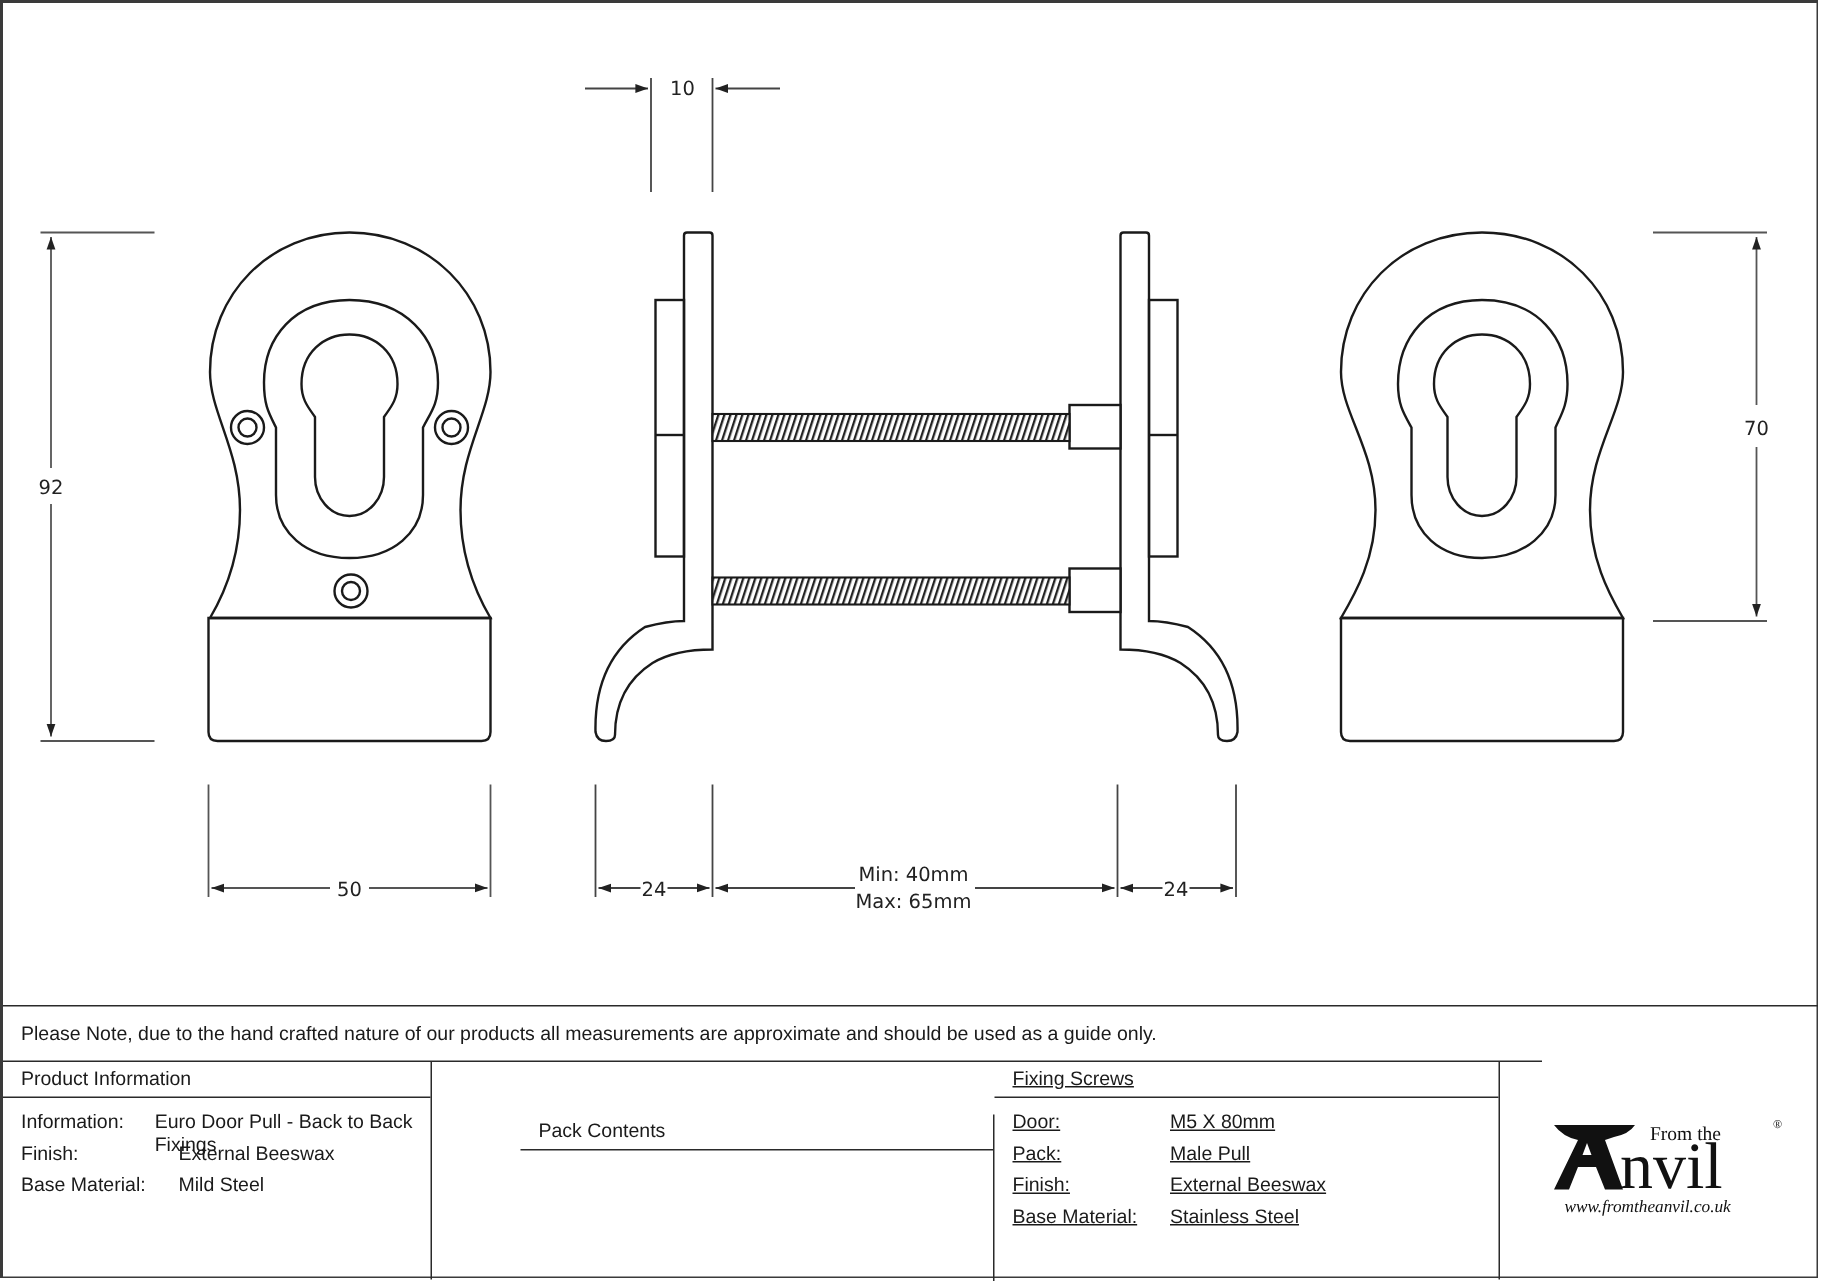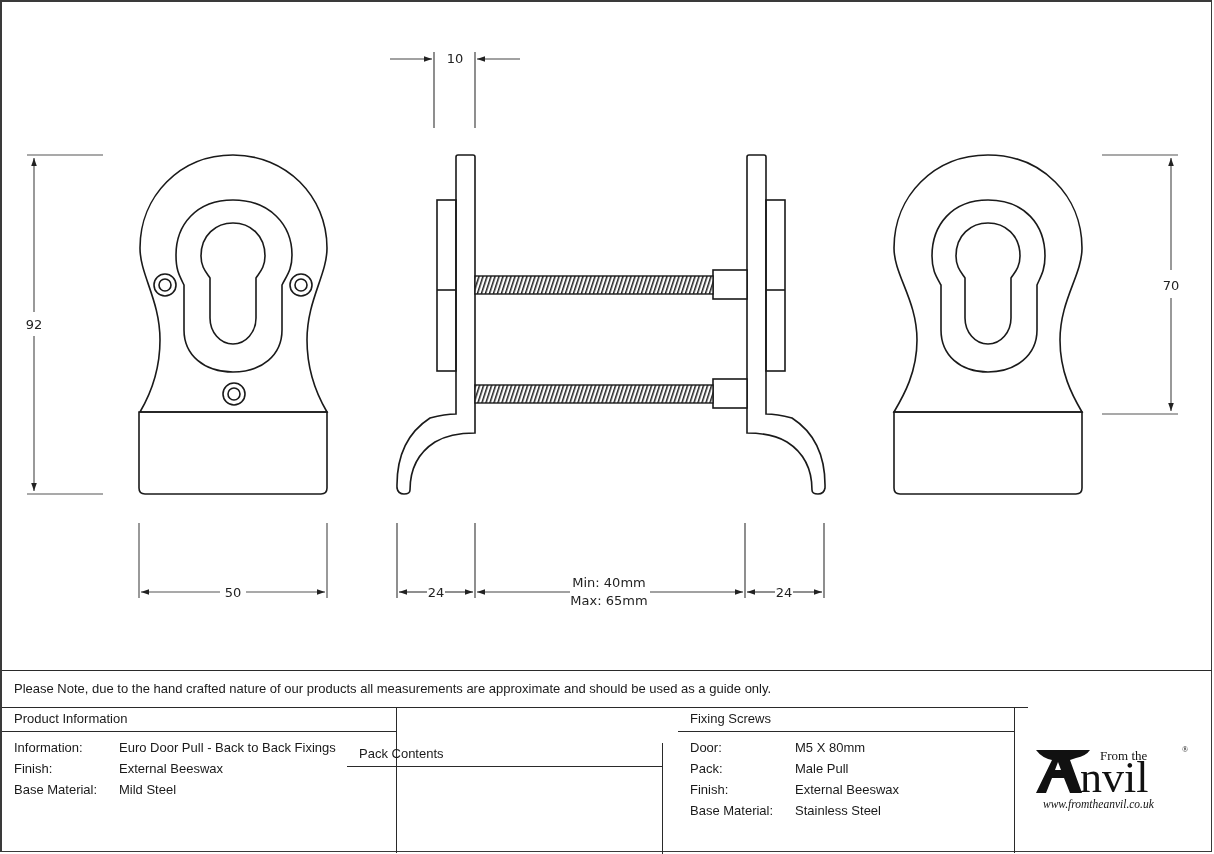--- a/index.html
+++ b/index.html
@@ -121,21 +121,21 @@
     <line x1="1102" y1="414" x2="1178" y2="414"></line>
     <line x1="1171" y1="158" x2="1171" y2="270" marker-start="url(#arr)"></line>
     <line x1="1171" y1="298" x2="1171" y2="411" marker-end="url(#arr)"></line>
   </g>
   <text class="dim-text" x="1171" y="290" text-anchor="middle">70</text>
 </svg>
 
 <div id="info">
   <div id="note">Please Note, due to the hand crafted nature of our products all measurements are approximate and should be used as a guide only.</div>
 
-  <div class="col vline" style="left:0;width:395px;">
+  <div class="col vline" style="left:0;width:286px;">
     <div class="col-head">Product Information</div>
     <div class="col-body">
       <div class="row">
           <span class="k">Information:</span>
           <span>Euro Door Pull - Back to Back Fixings</span>
         </div>
       <div class="row">
           <span class="k">Finish:</span>
           <span>External Beeswax</span>
         </div>
@@ -143,21 +143,21 @@
           <span class="k">Base Material:</span>
           <span>Mild Steel</span>
         </div>
     </div>
   </div>
 
   <div class="col vline" style="left:345px;width:316px;margin-top:35px;">
     <div class="col-head">Pack Contents</div>
   </div>
 
-  <div class="col vline" style="left:676px;width:337px;">
+  <div class="col vline" style="left:661px;width:337px;text-decoration:underline;">
     <div class="col-head">Fixing Screws</div>
     <div class="col-body">
       <div class="row">
           <span class="k">Door:</span>
           <span>M5 X 80mm</span>
         </div>
       <div class="row">
           <span class="k">Pack:</span>
           <span>Male Pull</span>
         </div>

